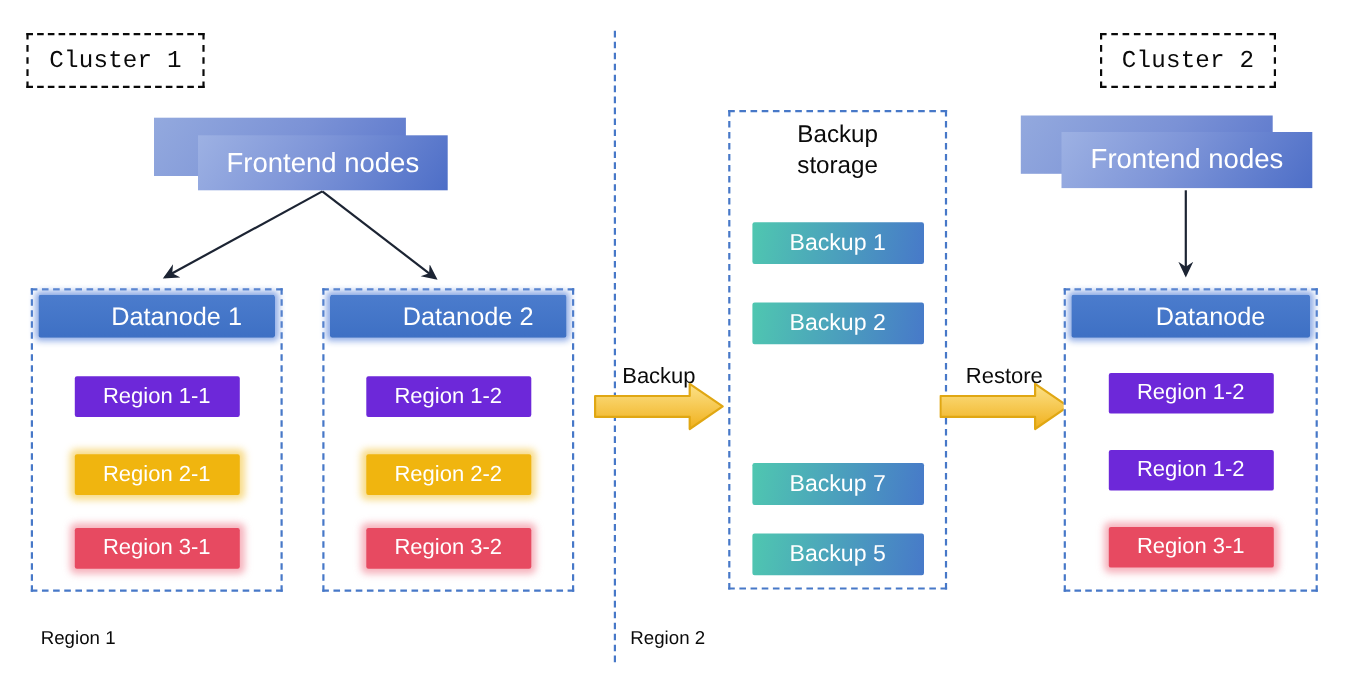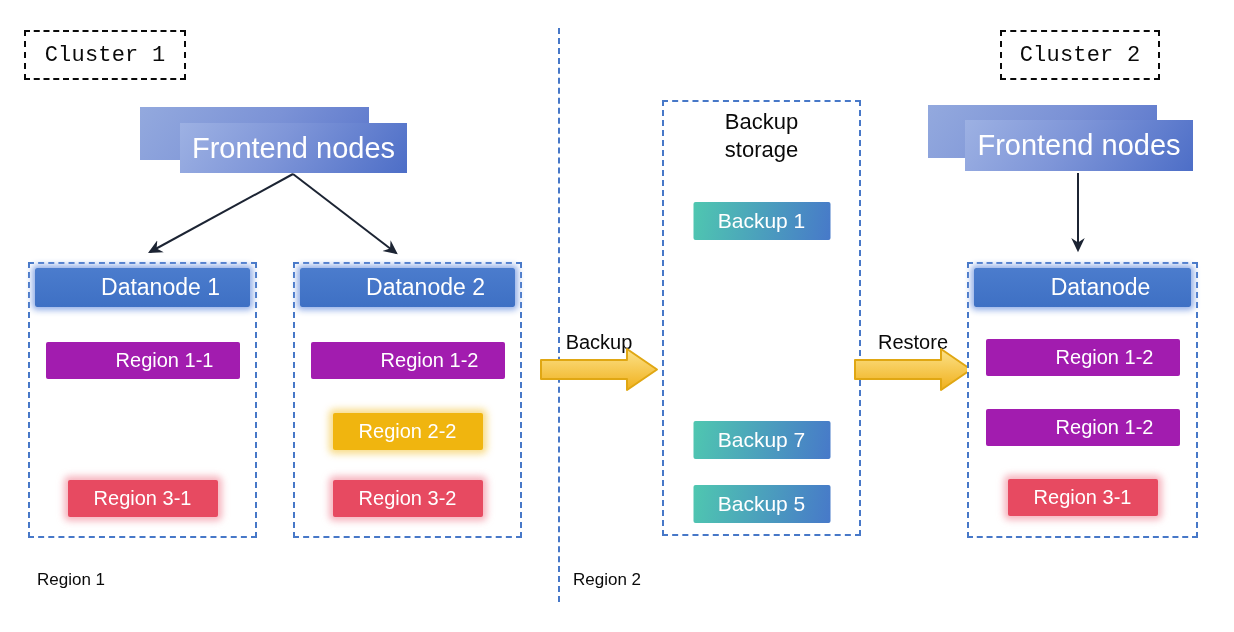--- a/index.html
+++ b/index.html
@@ -15,21 +15,21 @@
     font-size:22px;color:#0a0a0a;background:#fff;letter-spacing:.2px;font-family:Liberation Mono, monospace;
   }
 
   
   .fe-back{
     background:linear-gradient(125deg,#93a9de 0%,#7b92d6 55%,#5c78cc 100%);
   }
   .fe-front{
     background:linear-gradient(125deg,#9db1e3 0%,#7e95d8 45%,#4d6ec7 100%);
     display:flex;align-items:center;justify-content:center;
-    color:#fff;font-size:29px;
+    color:#fff;font-size:25px;
   }
 
   
   .dn-container{
     border:2px dashed #4778c8;background:#fff;
   }
   .dn-header{
     position:absolute;left:5px;right:5px;top:4px;height:39px;
     background:linear-gradient(180deg,#4b7ccd,#3e70c4);
     box-shadow:0 0 6px 3px rgba(140,170,230,.95);
@@ -38,35 +38,35 @@
     color:#fff;font-size:23px;padding-left:36px;
   }
 
   
   .region{
     position:absolute;left:50%;transform:translateX(-50%);
     width:150px;height:37px;border-radius:2px;
     display:flex;align-items:center;justify-content:center;
     color:#fff;font-size:20px;white-space:nowrap;
   }
-  .c-green{background:#a21caf;padding-left:44px;}
+  .c-green{background:#6d28d9;}
   .c-yellow{background:#f0b50f;box-shadow:0 0 7px 4px rgba(246,211,110,.8);}
   .c-red{background:#e74a61;box-shadow:0 0 7px 4px rgba(241,140,155,.65);}
 
   
   .bs-container{
     border:2px dashed #4778c8;background:#fff;text-decoration:underline;
   }
   .bs-title{
     position:absolute;top:6px;left:50%;transform:translateX(-50%);
     width:130px;text-align:center;font-size:22px;line-height:1.28;color:#0a0a0a;
   }
   .backup-item{
     position:absolute;left:50%;transform:translateX(-50%);
-    width:137px;height:38px;border-radius:2px;
+    width:156px;height:38px;border-radius:2px;
     background:linear-gradient(100deg,#4fc7b0 0%,#4779c9 100%);
     display:flex;align-items:center;justify-content:center;
     color:#fff;font-size:21px;white-space:nowrap;
   }
 
   
   .flow-label{
     text-align:center;font-size:20px;color:#0a0a0a;white-space:nowrap;
   }
 
@@ -90,20 +90,23 @@
 <div class="abs fe-front" style="left:180px;top:123px;width:227px;height:50px;">
   <span>Frontend nodes</span>
 </div>
 
 <div class="abs dn-container" style="left:28px;top:262px;width:225px;height:272px;">
   <div class="dn-header">
     <span>Datanode 1</span>
   </div>
   <div class="region c-green" style="top:78px;">
     <span>Region 1-1</span>
+  </div>
+  <div class="region c-yellow" style="top:149px;">
+    <span>Region 2-1</span>
   </div>
   <div class="region c-red" style="top:216px;">
     <span>Region 3-1</span>
   </div>
 </div>
 
 <div class="abs dn-container" style="left:293px;top:262px;width:225px;height:272px;">
   <div class="dn-header">
     <span>Datanode 2</span>
   </div>
@@ -129,20 +132,23 @@
     </linearGradient>
   </defs>
   <polygon points="1,13 87,13 87,2 117,22.5 87,43 87,32 1,32" fill="url(#goldGrad1)" stroke="#e0a713" stroke-width="2" stroke-linejoin="round"></polygon>
 </svg>
 
 <div class="abs bs-container" style="left:662px;top:100px;width:195px;height:432px;">
   <div class="bs-title">Backup storage</div>
   <div class="backup-item" style="top:100px;">
     <span>Backup 1</span>
   </div>
+  <div class="backup-item" style="top:173px;">
+    <span>Backup 2</span>
+  </div>
   <div class="backup-item" style="top:319px;">
     <span>Backup 7</span>
   </div>
   <div class="backup-item" style="top:383px;">
     <span>Backup 5</span>
   </div>
 </div>
 
 <div class="abs flow-label" style="left:854px;top:331px;width:118px;">Restore</div>
 <svg class="abs" style="left:854px;top:347px;" width="120" height="45" viewBox="0 0 120 45">

